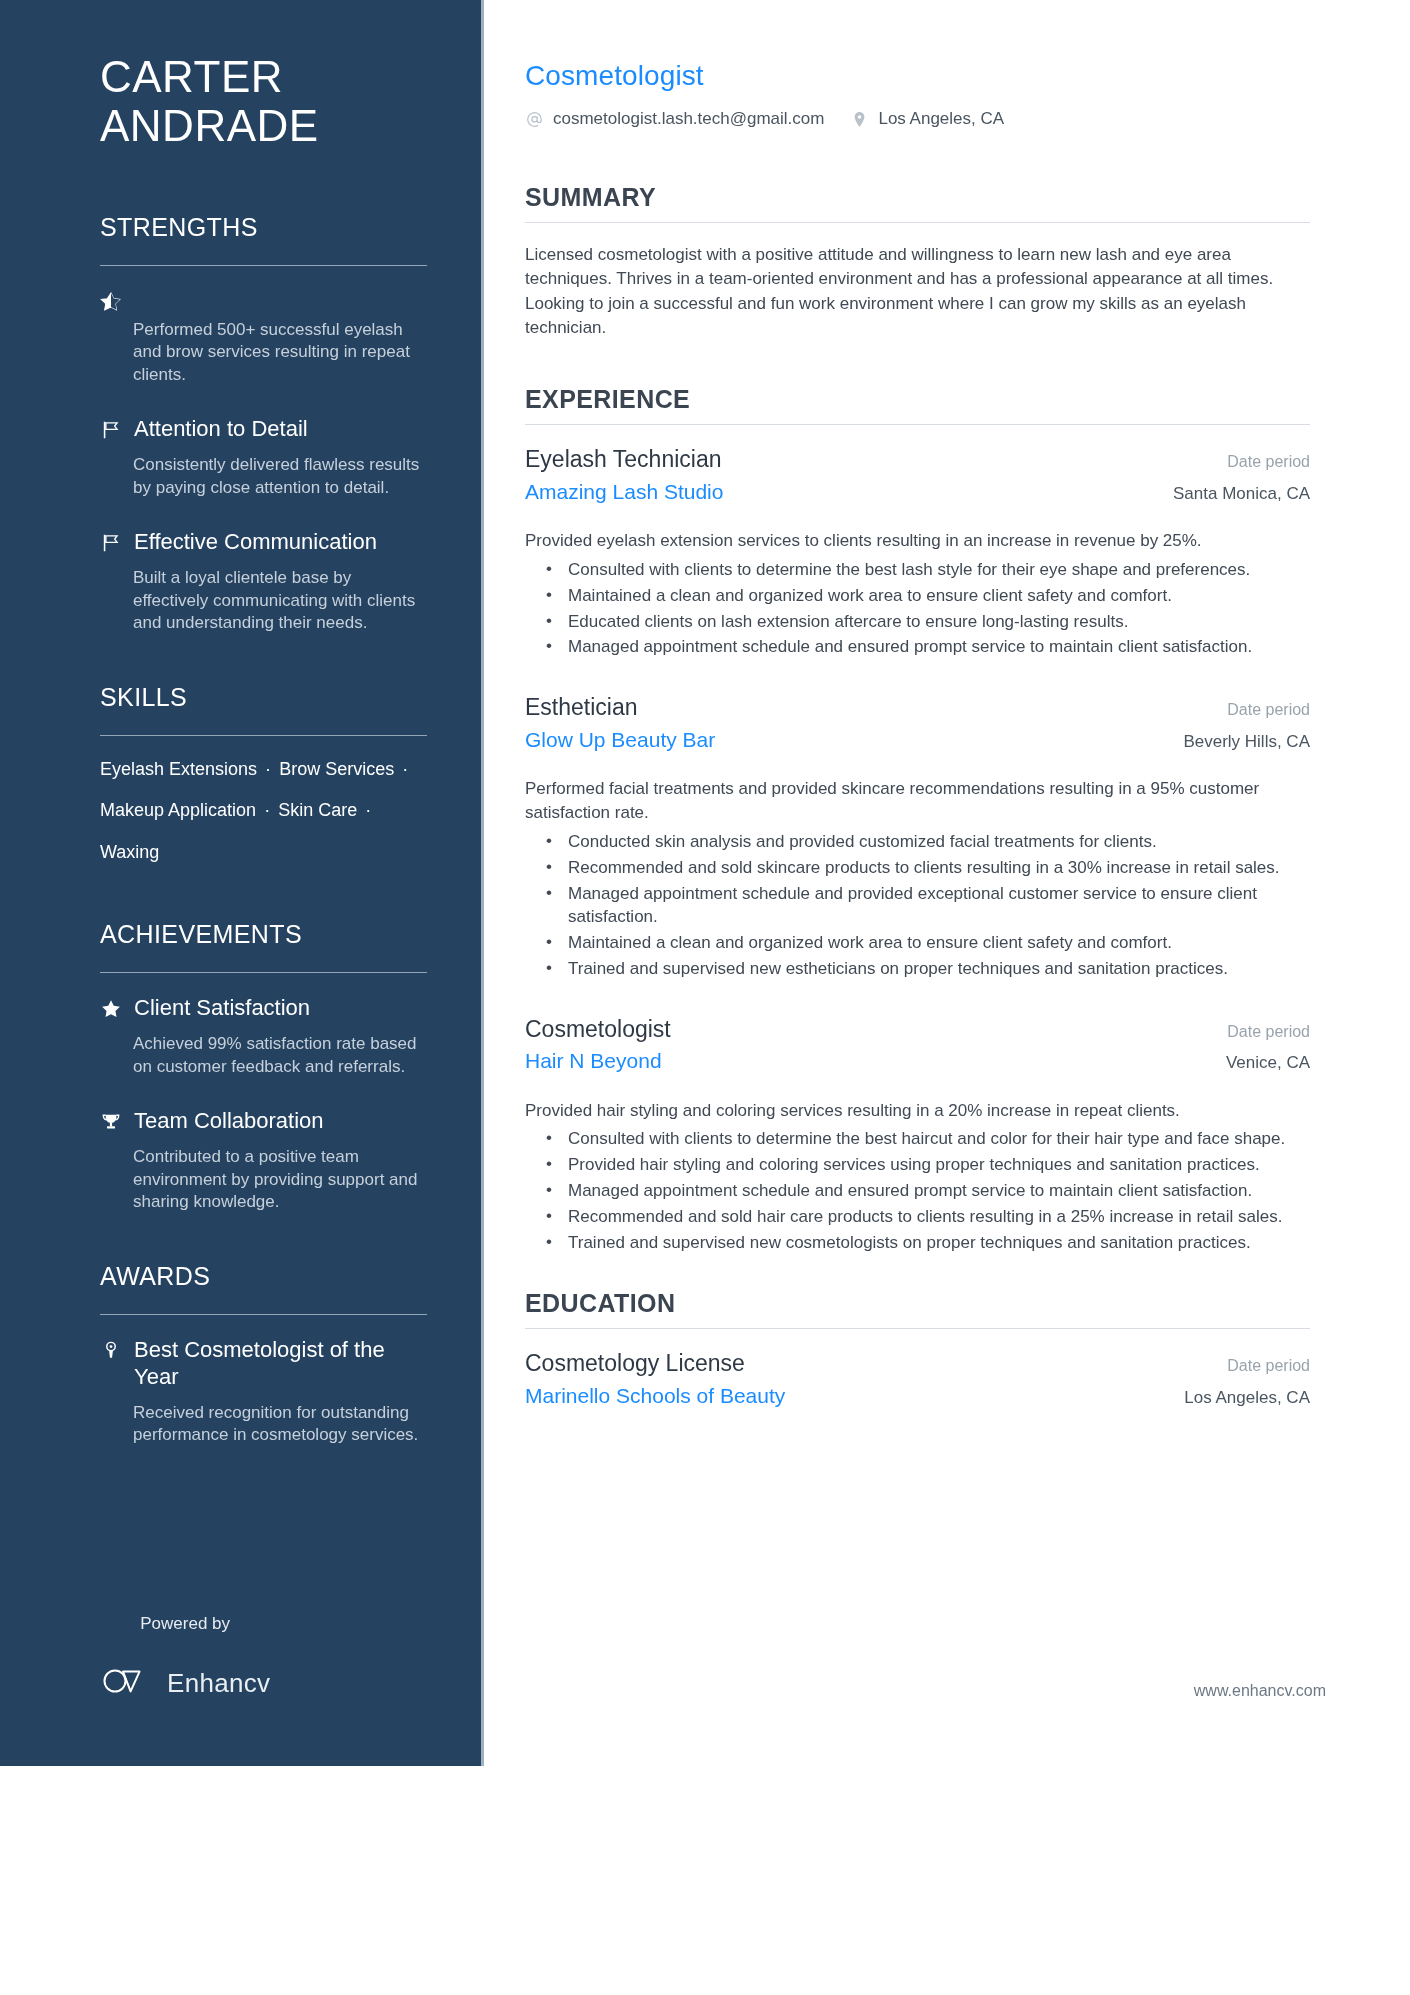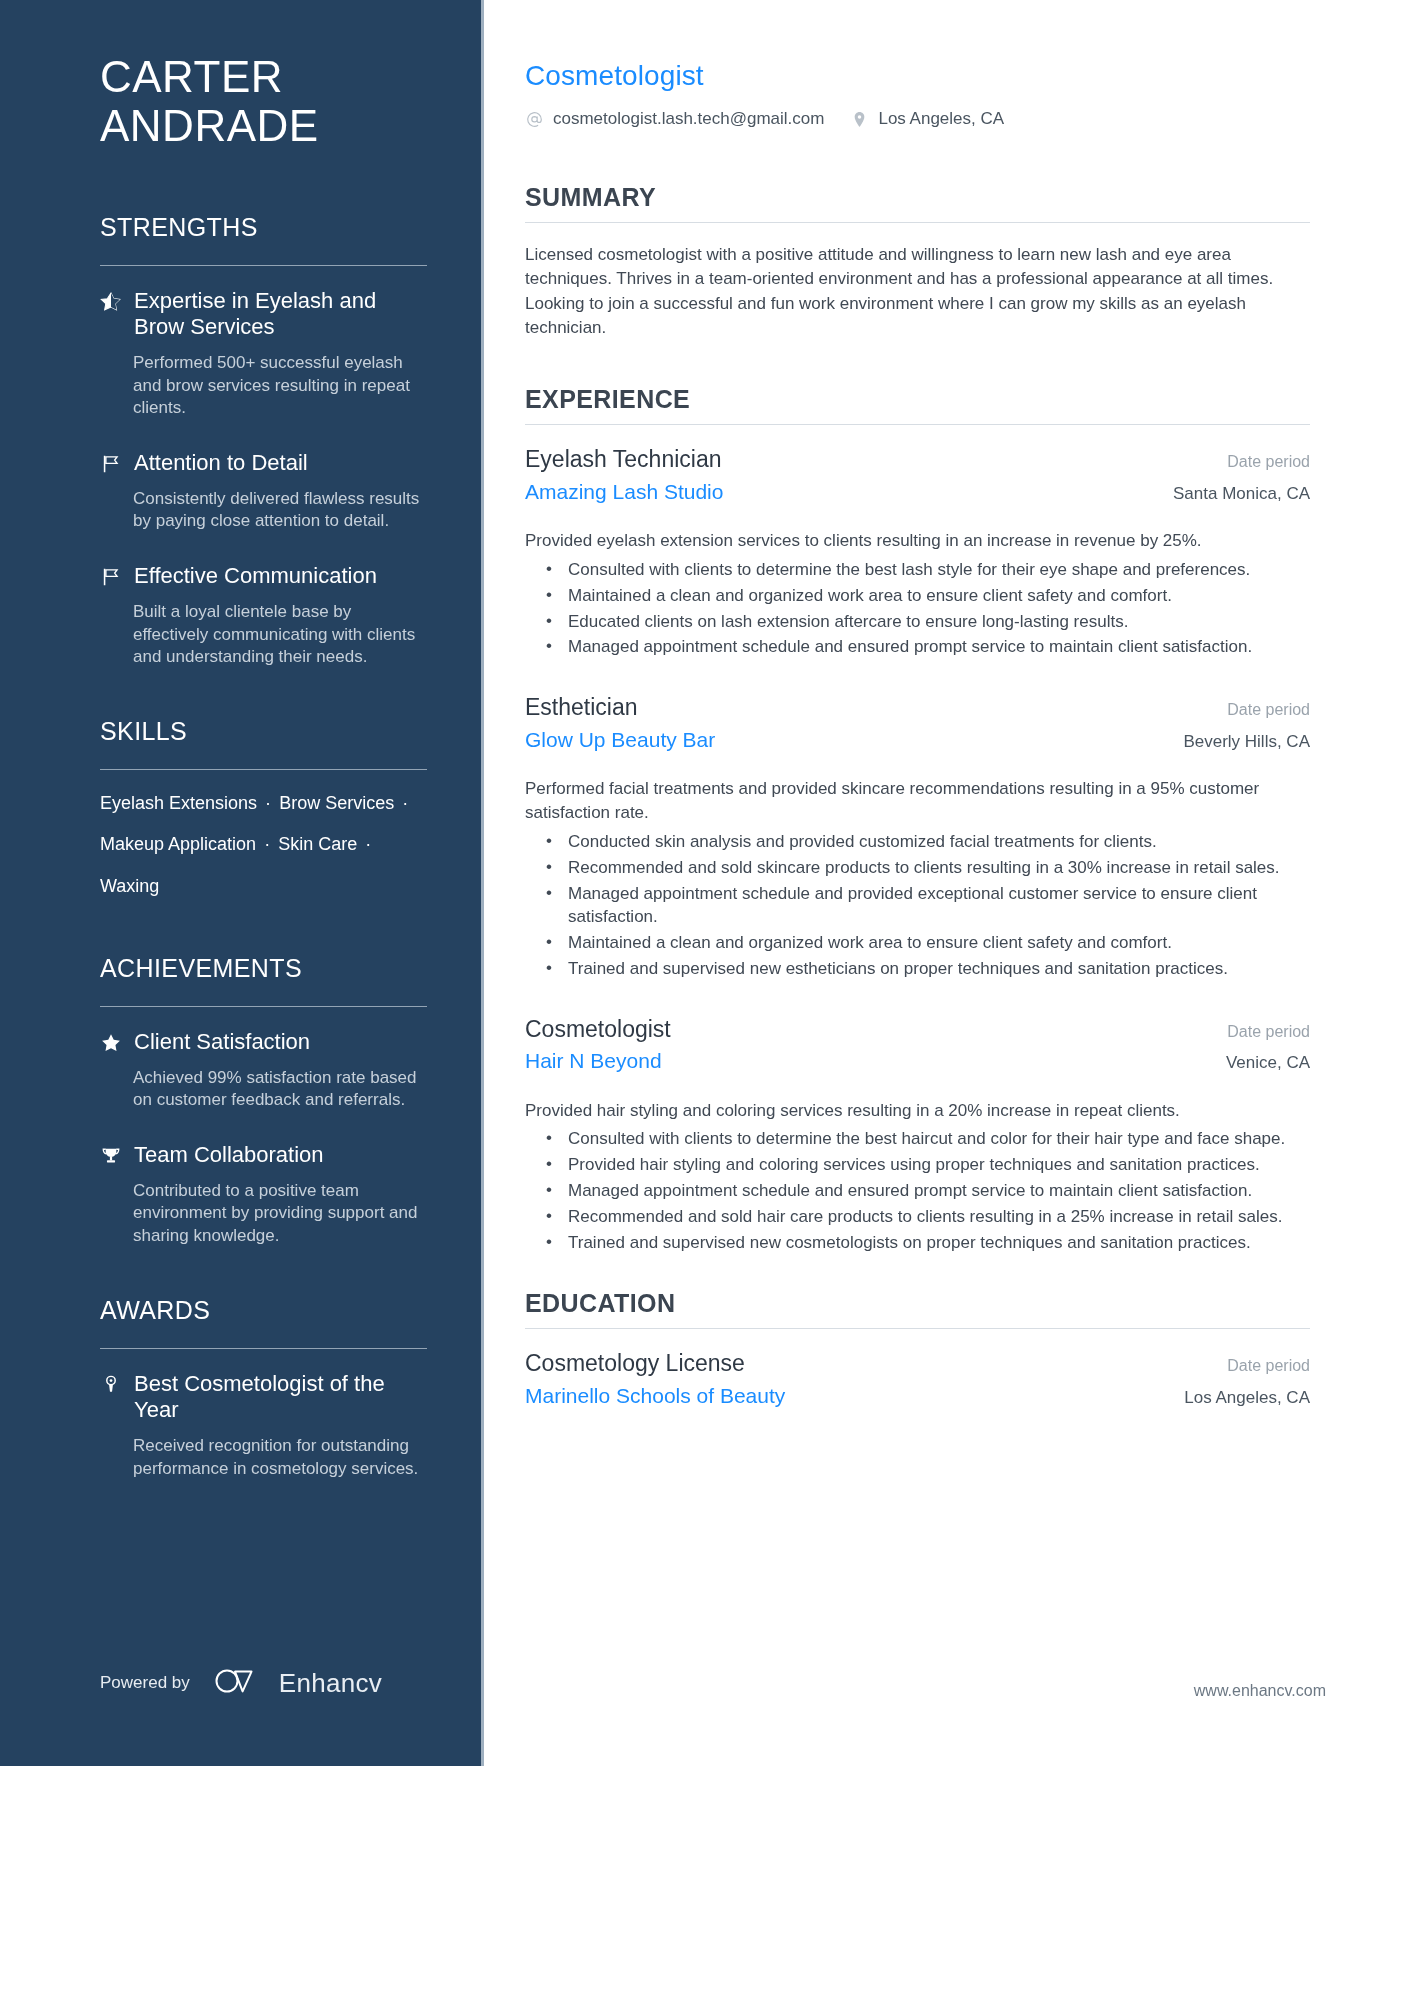--- a/index.html
+++ b/index.html
@@ -53,21 +53,21 @@
   }
 
   .skill-line {
     font-size: 18px; color: #ffffff; line-height: 1.3;
     margin-bottom: 18px;
   }
   .skill-line .dot { color: #ffffff; padding: 0 3px; }
 
   .footer-brand {
     position: absolute; left: 100px; bottom: 66px;
-    display: flex; align-items: center; gap: 22px;
+    display: flex; align-items: center; gap: 32px; flex-direction: column;
   }
   .footer-brand .pb { font-size: 17px; color: #e7ecf1; }
   .brand-logo { display: flex; align-items: center; gap: 11px; }
   .brand-word { font-size: 26px; color: #e9eef3; font-weight: 400; letter-spacing: 0.3px; }
 
   
   .main {
     flex: 1 1 auto; padding: 60px 100px 0 41px;
     background: #ffffff; position: relative;
   }
@@ -134,23 +134,20 @@
       <div class="side-h">STRENGTHS</div>
       <div class="side-rule"></div>
 
       <div class="item">
         <span class="item-ic">
           <svg width="22" height="22" viewBox="0 0 24 24">
               <path d="M12 2.2l2.95 6.1 6.7.92-4.9 4.67 1.2 6.63L12 17.4 5.05 20.54l1.2-6.63-4.9-4.67 6.7-.92z" fill="#ffffff" stroke="#ffffff" stroke-width="1.1"></path>
               <path d="M12 2.2l2.95 6.1 6.7.92-4.9 4.67 1.2 6.63L12 17.4z" fill="#254260"></path>
             </svg>
         </span>
-        <div class="item-body">
-          <div class="item-title">Expertise in Eyelash and Brow Services</div>
-        </div>
       </div>
       <div class="item-desc" style="margin-top:-20px;margin-bottom:30px;">Performed 500+ successful eyelash and brow services resulting in repeat clients.</div>
 
       <div class="item">
         <span class="item-ic">
           <svg width="22" height="22" viewBox="0 0 24 24">
               <path d="M5 3v18" stroke="#ffffff" stroke-width="1.7" fill="none"></path>
               <path d="M6.4 4.2h12.2l-2.6 3.5 2.6 3.6H6.4z" stroke="#ffffff" stroke-width="1.5" fill="none"></path>
             </svg>
         </span>

